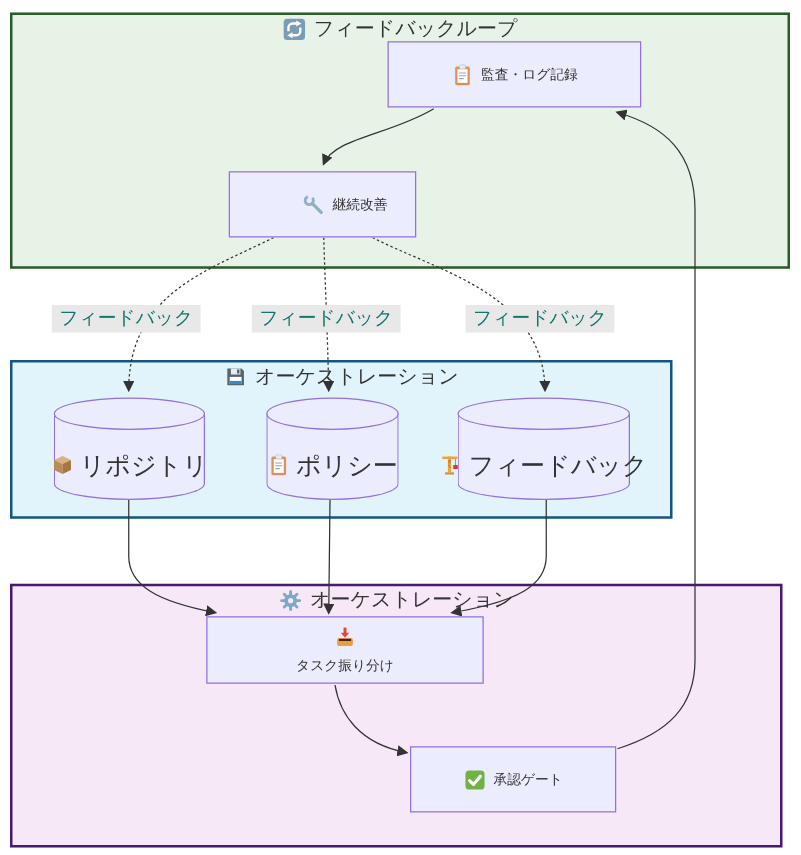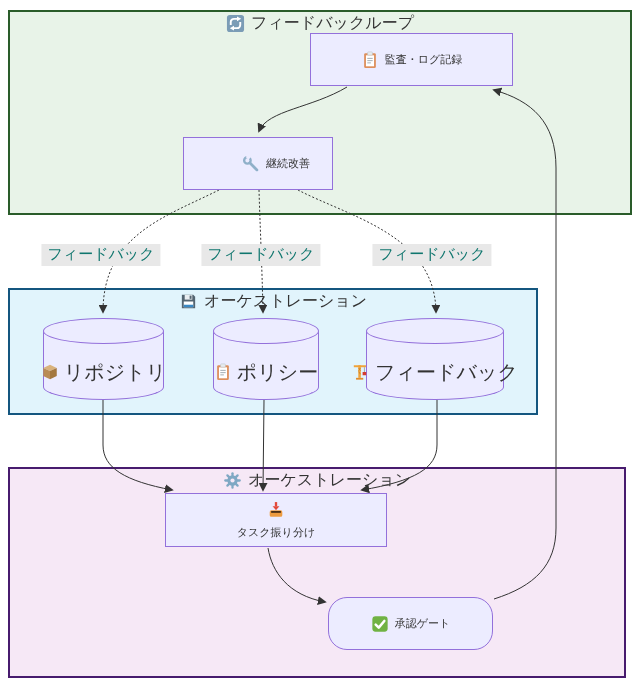--- a/index.html
+++ b/index.html
@@ -237,21 +237,21 @@
       <svg viewBox="0 0 20 20">
         <rect x="8.7" y="1.2" width="2.6" height="4.8" fill="#e2483a"></rect>
         <polygon points="6.2,5.8 13.8,5.8 10,10.2" fill="#e2483a"></polygon>
         <path d="M3 12.2 q0 -1.8 1.8 -1.8 h10.4 q1.8 0 1.8 1.8 v3.6 q0 1.8 -1.8 1.8 H4.8 q-1.8 0 -1.8 -1.8 z" fill="#ed9b40"></path>
         <rect x="4.6" y="11.2" width="10.8" height="1.9" fill="#3e2613"></rect>
       </svg>
     </span>
     <span>タスク振り分け</span>
   </div>
 
-  <div class="node" style="left:328px; top:597px; width:165px; height:53px;border-radius:19px;">
+  <div class="node" style="left:328px; top:597px; width:165px; height:53px;">
     <span class="ic">
       <svg viewBox="0 0 20 20">
         <rect x="1.5" y="1.5" width="17" height="17" rx="3.5" fill="#70b244"></rect>
         <path d="M5.2 10.6 L8.6 14 L14.8 6.6" fill="none" stroke="#ffffff" stroke-width="2.8" stroke-linecap="round" stroke-linejoin="round"></path>
       </svg>
     </span>
     <span>承認ゲート</span>
   </div>
 
 </div>

